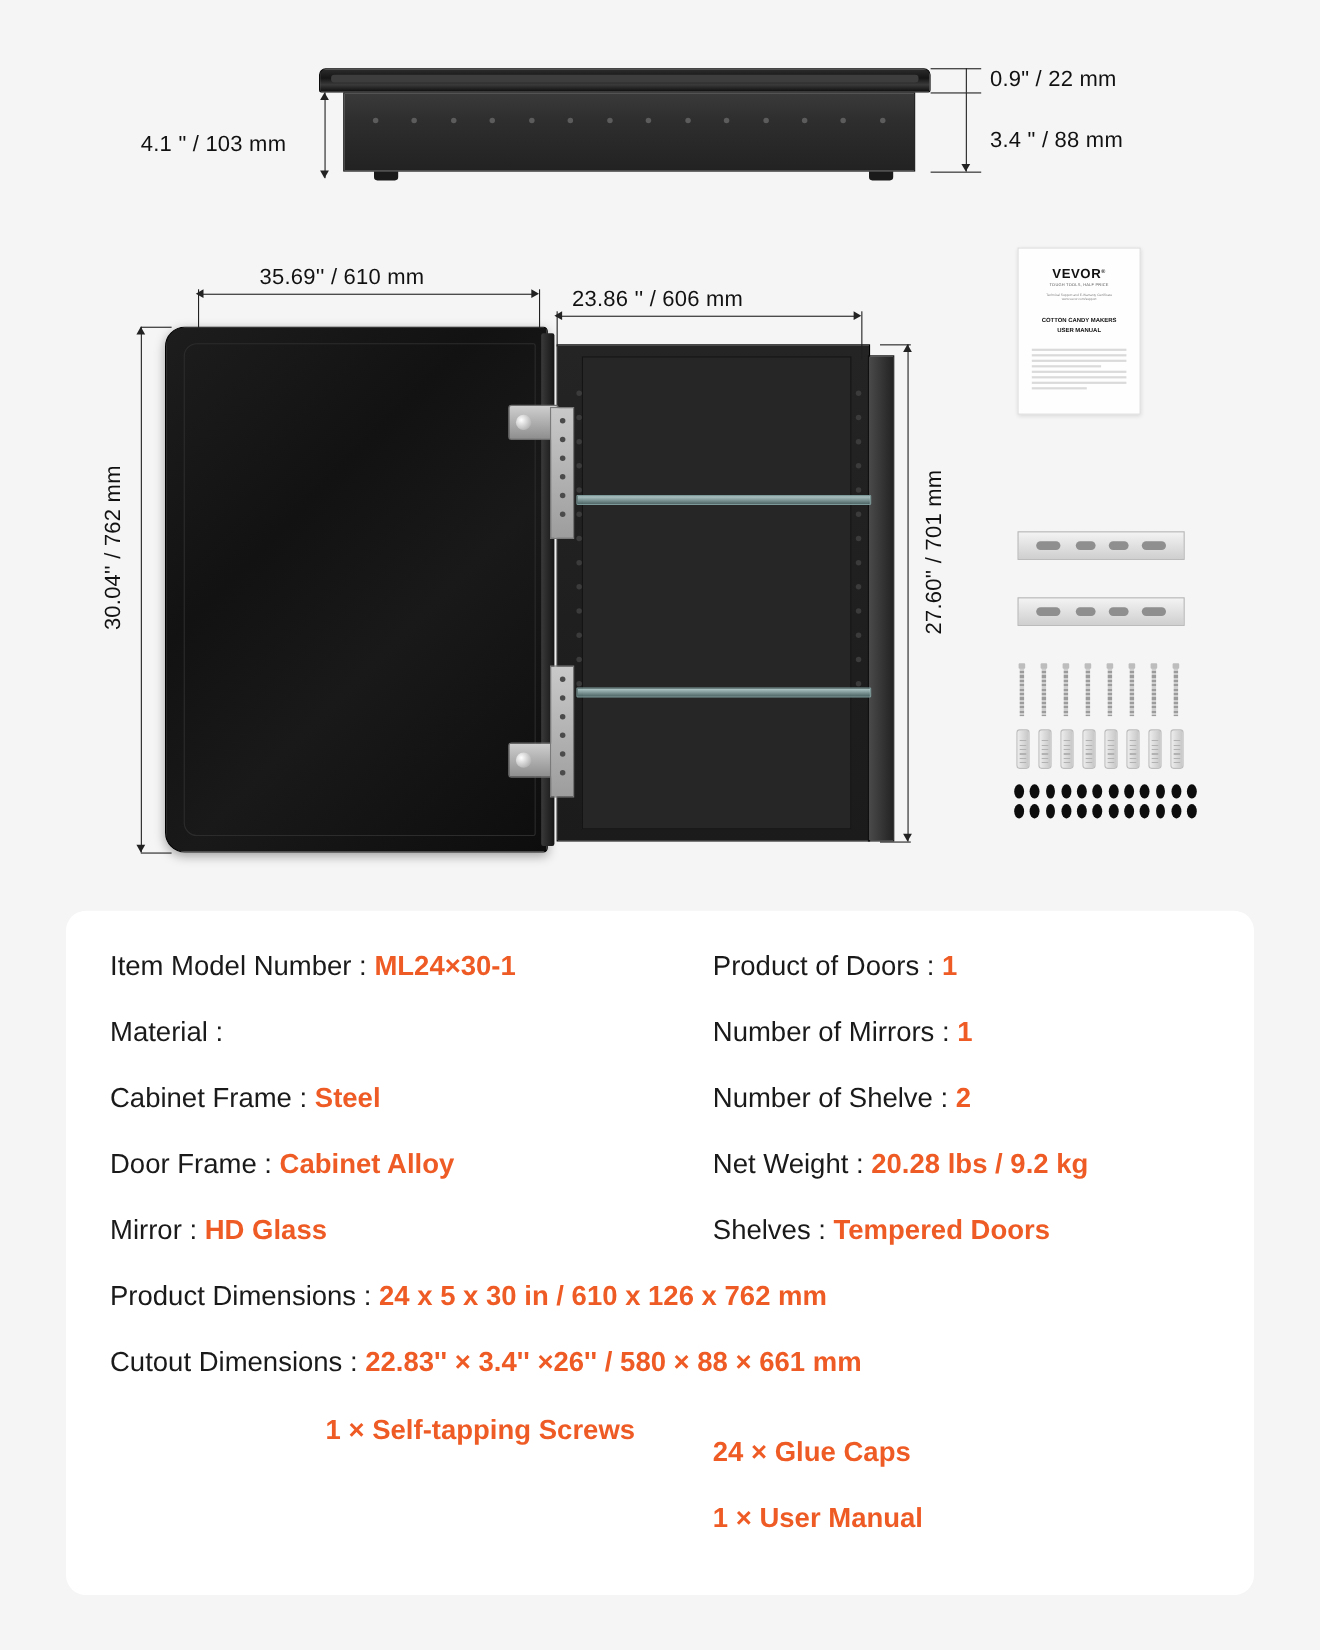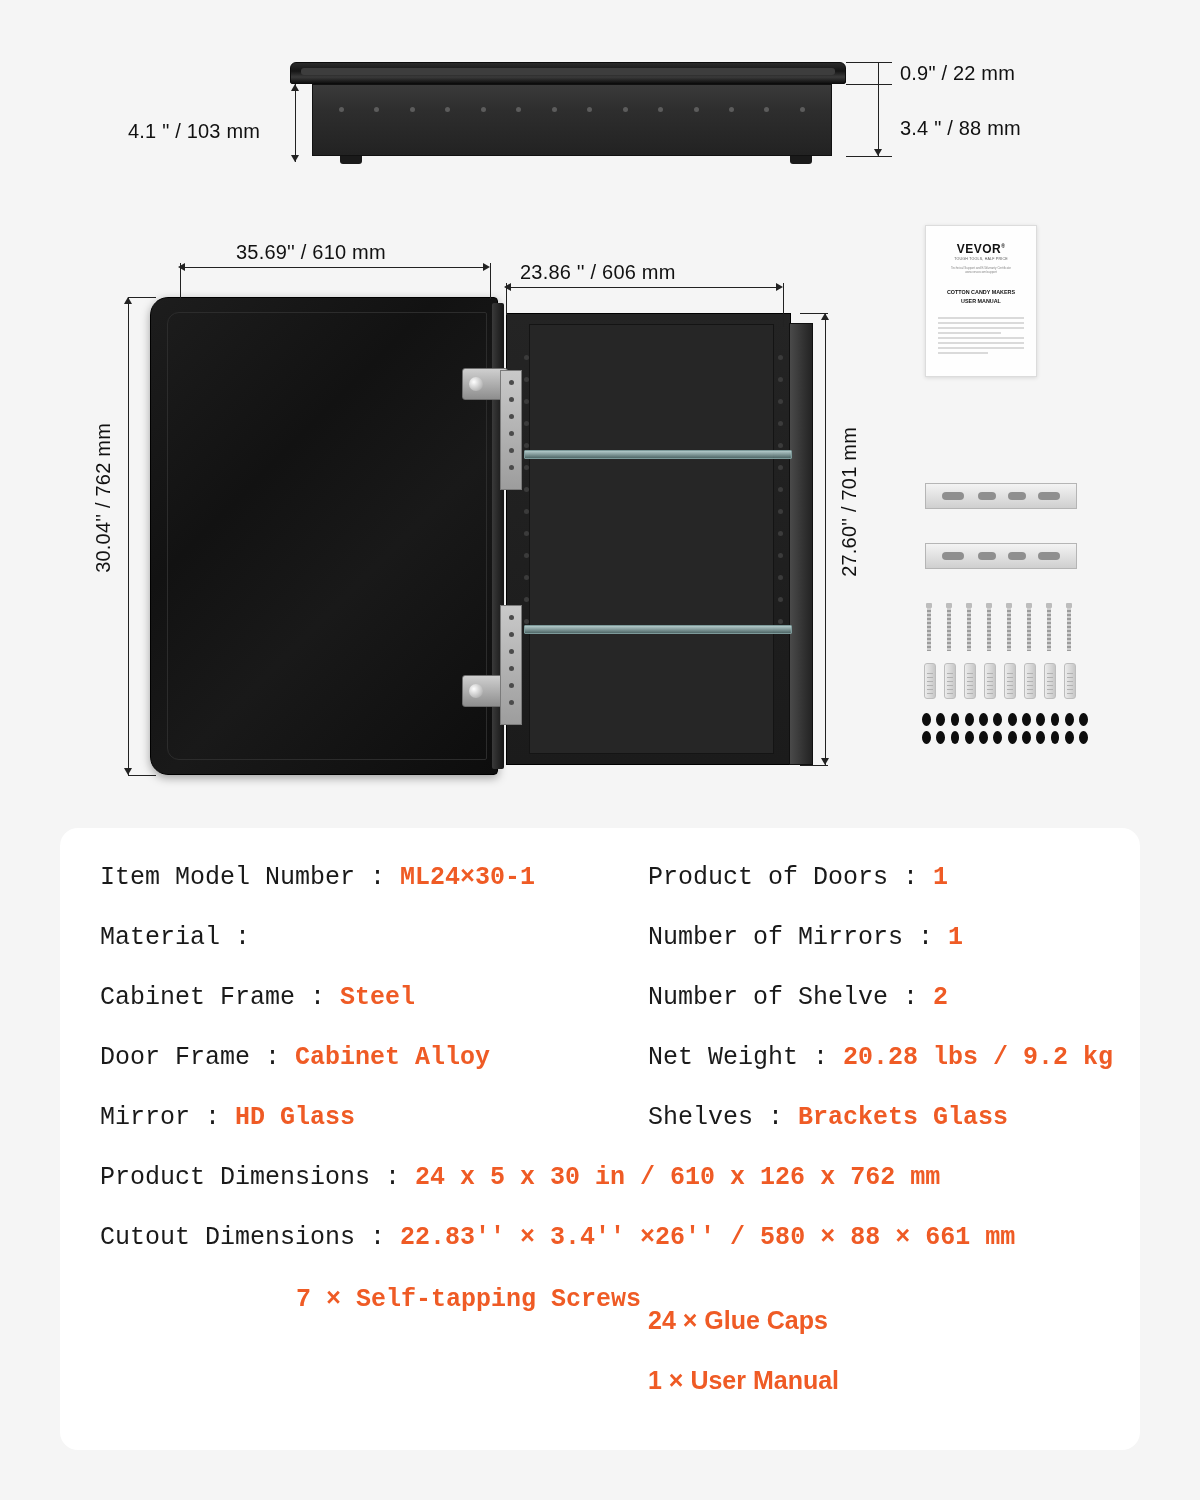--- a/index.html
+++ b/index.html
@@ -286,21 +286,20 @@
     left: 40px; top: 20px; right: 26px;
     display: grid;
     grid-template-columns: 548px 1fr;
     row-gap: 0;
   }
   .spec-row {
     font-size: 25px;
     line-height: 60px;
     color: #1a1a1a;
     white-space: nowrap;
-    font-family: Liberation Mono, monospace;
   }
   .spec-row .val { color: #ef5b25; font-weight: bold; }
   .acc-block { margin-top: 2px; }
   .acc-line { font-size: 25px; line-height: 60px; color:#1a1a1a; white-space: nowrap;}
   .acc-line .val { color: #ef5b25; font-weight: bold; }
   .acc-col2 { position: absolute; left: 588px; top: 462px; }
   .acc-col2 .acc-line { line-height: 60px; }
 </style>
 </head>
 <body>
@@ -583,33 +582,33 @@
       <span>Door Frame : </span><span class="val">Cabinet Alloy</span>
     </div>
     <div class="spec-row">
       <span>Net Weight : </span><span class="val">20.28 lbs / 9.2 kg</span>
     </div>
 
     <div class="spec-row">
       <span>Mirror : </span><span class="val">HD Glass</span>
     </div>
     <div class="spec-row">
-      <span>Shelves : </span><span class="val">Brackets Glass</span>
+      <span>Shelves : </span><span class="val">Tempered Doors</span>
     </div>
 
     <div class="spec-row" style="grid-column:1 / span 2;">
       <span>Product Dimensions : </span><span class="val">24 x 5 x 30 in / 610 x 126 x 762 mm</span>
     </div>
     <div class="spec-row" style="grid-column:1 / span 2;">
       <span>Cutout Dimensions :  </span><span class="val">22.83'' × 3.4'' ×26'' / 580 × 88 × 661 mm</span>
     </div>
 
     <div class="spec-row acc-block" style="grid-column:1 / span 2;">
       <div class="acc-line" style="padding-left:196px;">
-        <span class="val">7 × Self-tapping Screws</span>
+        <span class="val">1 × Self-tapping Screws</span>
       </div>
     </div>
   </div>
 
   <div class="acc-col2">
     <div class="acc-line">
       <span class="val">24 × Glue Caps</span>
     </div>
     <div class="acc-line">
       <span class="val">1 × User Manual</span>

